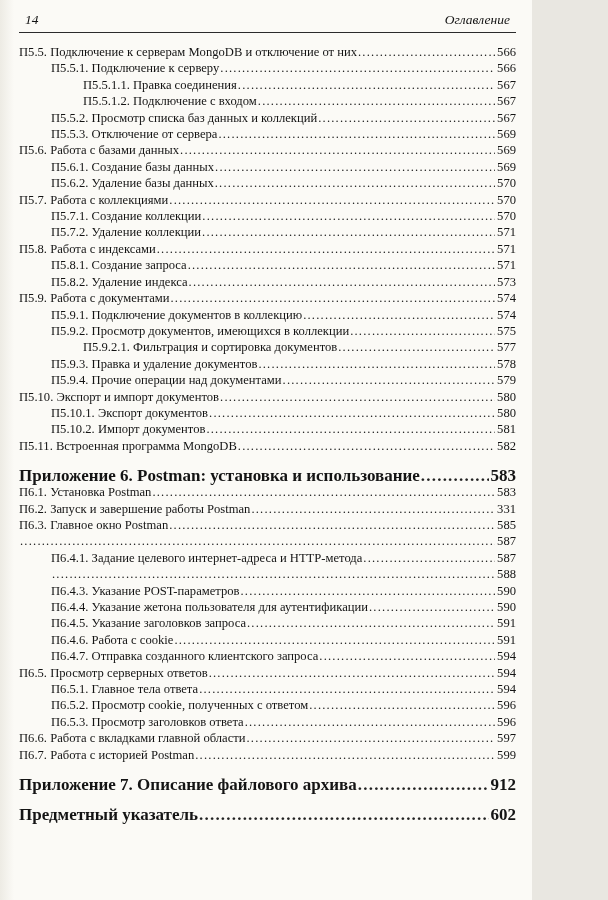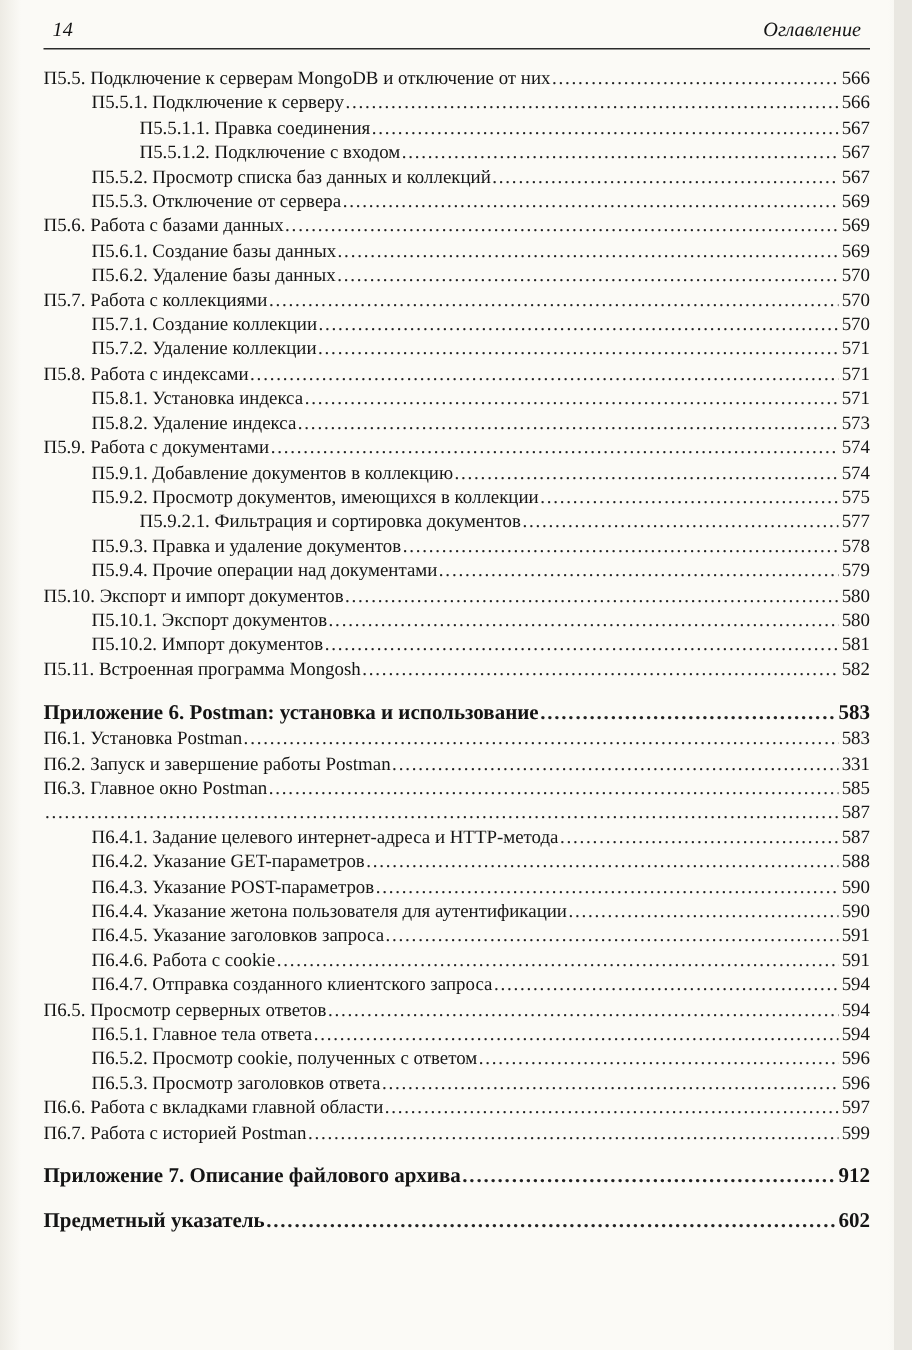--- a/index.html
+++ b/index.html
@@ -3,23 +3,23 @@
 <meta charset="utf-8">
 <style>
   * { margin: 0; padding: 0; box-sizing: border-box; }
   html, body { width: 608px; height: 900px; }
   body {
     font-family: "Liberation Serif", serif;
     color: #141414;
     background: #e9e7e1;
   }
   .sheet {
-    width: 596px;
+    width: 532px;
     height: 900px;
-    padding: 12px 16px 0 29px;
+    padding: 12px 16px 0 19px;
     background: linear-gradient(90deg, #edebe4 0px, #fbfaf6 14px, #fbfaf6 592px, #f1efe9 608px);
     overflow: hidden;
   }
   .running-head {
     display: flex;
     justify-content: space-between;
     align-items: baseline;
     font-style: italic;
     font-size: 13.5px;
     padding: 0 6px 4px 6px;
@@ -32,21 +32,21 @@
   }
   .entry {
     display: flex;
     align-items: baseline;
     line-height: 16.4px;
     white-space: nowrap;
   }
   .entry.level-1 { padding-left: 32px; }
   .entry.level-2 { padding-left: 64px; }
   .entry.gap { margin-top: 13px; }
-  .entry.bold { font-weight: bold; font-size: 14px; line-height: 17px; }
+  .entry.bold { font-weight: bold; font-size: 17px; line-height: 17px; }
   .label { white-space: nowrap; }
   .dots {
     flex: 1;
     min-width: 0;
     overflow: hidden;
     white-space: nowrap;
     margin: 0 2px 0 1px;
     color: #222;
   }
   .dots::after {
@@ -123,36 +123,36 @@
         <span class="label">П5.7.2. Удаление коллекции</span>
         <span class="dots"></span>
         <span class="page-num">571</span>
       </div>
       <div class="entry level-0">
         <span class="label">П5.8. Работа с индексами</span>
         <span class="dots"></span>
         <span class="page-num">571</span>
       </div>
       <div class="entry level-1">
-        <span class="label">П5.8.1. Установка индекса</span>
+        <span class="label">П5.8.1. Создание запроса</span>
         <span class="dots"></span>
         <span class="page-num">571</span>
       </div>
       <div class="entry level-1">
         <span class="label">П5.8.2. Удаление индекса</span>
         <span class="dots"></span>
         <span class="page-num">573</span>
       </div>
       <div class="entry level-0">
         <span class="label">П5.9. Работа с документами</span>
         <span class="dots"></span>
         <span class="page-num">574</span>
       </div>
       <div class="entry level-1">
-        <span class="label">П5.9.1. Добавление документов в коллекцию</span>
+        <span class="label">П5.9.1. Подключение документов в коллекцию</span>
         <span class="dots"></span>
         <span class="page-num">574</span>
       </div>
       <div class="entry level-1">
         <span class="label">П5.9.2. Просмотр документов, имеющихся в коллекции</span>
         <span class="dots"></span>
         <span class="page-num">575</span>
       </div>
       <div class="entry level-2">
         <span class="label">П5.9.2.1. Фильтрация и сортировка документов</span>
@@ -178,21 +178,21 @@
         <span class="label">П5.10.1. Экспорт документов</span>
         <span class="dots"></span>
         <span class="page-num">580</span>
       </div>
       <div class="entry level-1">
         <span class="label">П5.10.2. Импорт документов</span>
         <span class="dots"></span>
         <span class="page-num">581</span>
       </div>
       <div class="entry level-0">
-        <span class="label">П5.11. Встроенная программа Mongosh</span>
+        <span class="label">П5.11. Встроенная программа MongoDB</span>
         <span class="dots"></span>
         <span class="page-num">582</span>
       </div>
       <div class="entry level-0 bold gap">
         <span class="label">Приложение 6. Postman: установка и использование</span>
         <span class="dots"></span>
         <span class="page-num">583</span>
       </div>
       <div class="entry level-0">
         <span class="label">П6.1. Установка Postman</span>
@@ -212,21 +212,20 @@
       <div class="entry level-0">
         <span class="dots"></span>
         <span class="page-num">587</span>
       </div>
       <div class="entry level-1">
         <span class="label">П6.4.1. Задание целевого интернет-адреса и HTTP-метода</span>
         <span class="dots"></span>
         <span class="page-num">587</span>
       </div>
       <div class="entry level-1">
-        <span class="label">П6.4.2. Указание GET-параметров</span>
         <span class="dots"></span>
         <span class="page-num">588</span>
       </div>
       <div class="entry level-1">
         <span class="label">П6.4.3. Указание POST-параметров</span>
         <span class="dots"></span>
         <span class="page-num">590</span>
       </div>
       <div class="entry level-1">
         <span class="label">П6.4.4. Указание жетона пользователя для аутентификации</span>

